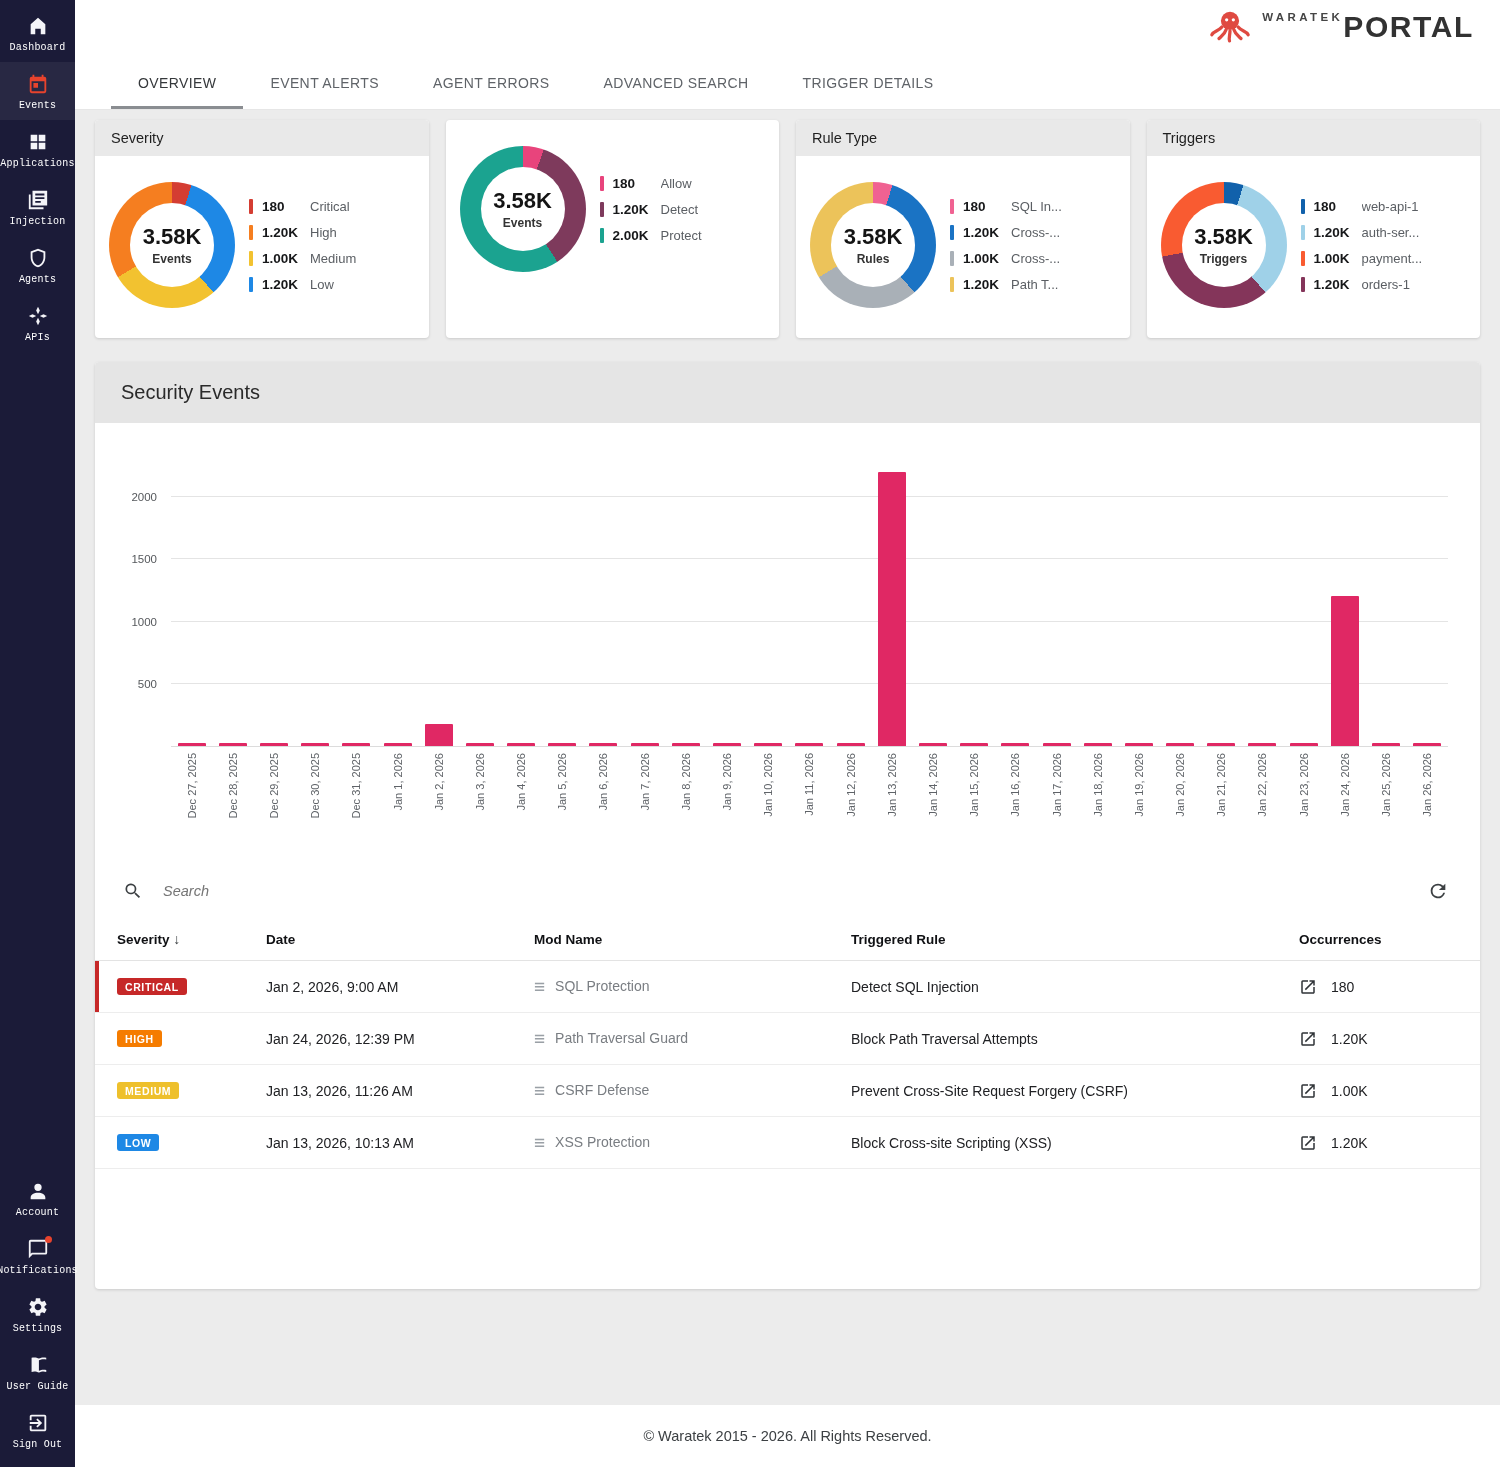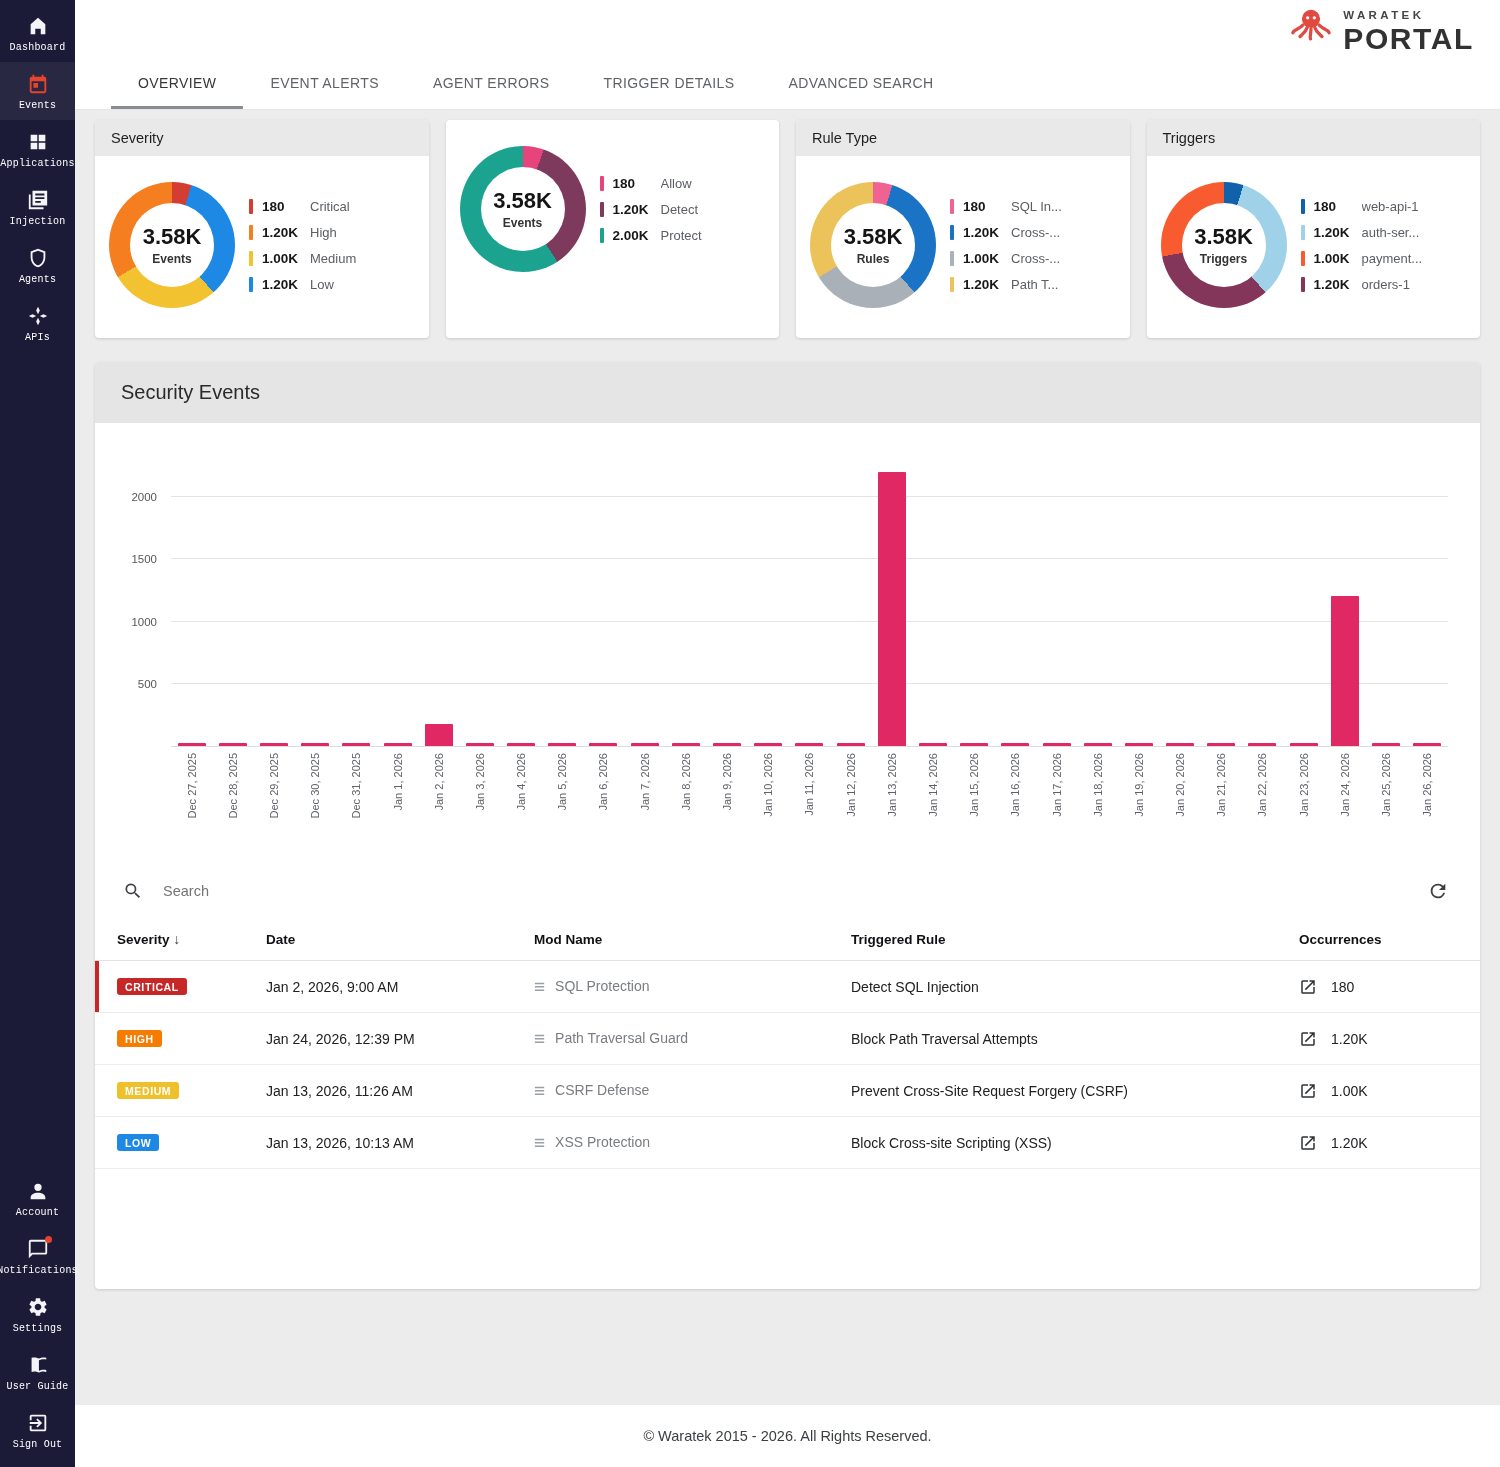--- a/index.html
+++ b/index.html
@@ -15,21 +15,21 @@
   .nav-icon svg { width:22px; height:22px; display:block; }
   .nav-item.active .nav-icon { color:#e8432d; }
   .nav-label { font-size:10px; color:#ffffff; letter-spacing:.2px;font-family:Liberation Mono, monospace; }
   .notif-dot { position:absolute; top:-2px; right:-3px; width:7px; height:7px; border-radius:50%; background:#e8432d; }
 
   
   .right { margin-left:75px; display:flex; flex-direction:column; min-height:1467px; }
 
   .topbar { height:60px; background:#fff; display:flex; align-items:center; justify-content:flex-end; padding:0 26px; }
   .brand { display:flex; align-items:flex-start; gap:10px; }
-  .brand-text { display:flex; flex-direction:column; line-height:1; padding-top:4px; }
+  .brand-text { display:flex; flex-direction:row; line-height:1; padding-top:4px; }
   .brand-top { font-size:11.5px; letter-spacing:3.4px; font-weight:700; color:#454545; margin-bottom:3px; }
   .brand-bottom { font-size:30px; font-weight:800; letter-spacing:1.6px; color:#323232; }
 
   .tabs { background:#fff; border-bottom:1px solid #e6e6e6; display:flex; padding-left:36px; height:50px; }
   .tab { padding:0 27px; display:flex; align-items:center; font-size:14px; font-weight:500; letter-spacing:.4px;
          color:#5f6368; cursor:pointer; border-bottom:3px solid transparent; }
   .tab.active { color:#35383b; border-bottom-color:#8a8d91; }
 
   .content { flex:1; background:#ececec; padding:10px 20px 0; }
 
@@ -70,21 +70,21 @@
   .bar-slot { flex:1; display:flex; justify-content:center; align-items:flex-end; height:100%; }
   .bar { width:68%; max-width:30px; min-height:3px; border-radius:1px 1px 0 0; }
   .xlabels { display:flex; margin:6px 28px 0 72px; height:100px; }
   .xlabel-slot { flex:1; display:flex; justify-content:center; align-items:flex-start; }
   .xlabel { writing-mode:vertical-rl; transform:rotate(180deg); font-size:11px; color:#5f6368; white-space:nowrap; }
 
   
   .search-row { display:flex; align-items:center; gap:20px; padding:24px 28px 12px; }
   .search-row .s-icon { color:#3c4043; line-height:0; }
   .search-row .s-icon svg { width:20px; height:20px; }
-  .search-input { flex:1; border:none; outline:none; font-size:14.5px; color:#202124; background:transparent; font-family:inherit; }
+  .search-input { flex:1; border:none; outline:none; font-size:14.5px; color:#202124; background:transparent; font-family:inherit;font-style:italic; }
   .search-input::placeholder { color:#757575; }
 
   table { width:100%; border-collapse:collapse; }
   th { text-align:left; padding:14px 16px 13px; font-size:13.5px; color:#101114; font-weight:700; border-bottom:1px solid #e3e3e3; }
   th:first-child, td:first-child { padding-left:22px; }
   td { padding:0 16px; height:52px; border-bottom:1px solid #ededed; font-size:14px; color:#202124; }
   .sort-arrow { font-weight:400; font-size:14px; color:#3c4043; cursor:pointer; }
   .badge { display:inline-block; padding:3px 8px 2px; border-radius:3px; color:#fff; font-size:10.5px; font-weight:700; letter-spacing:.6px; }
   .mod-td { color:#797d82; }
   .mod-icon { color:#9aa0a6; font-size:19px; margin-right:10px; display:inline-block; vertical-align:-2px; }
@@ -214,22 +214,22 @@
         <span class="brand-top">WARATEK</span>
         <span class="brand-bottom">PORTAL</span>
       </span>
     </div>
   </header>
 
   <nav class="tabs">
       <div class="tab active">OVERVIEW</div>
       <div class="tab">EVENT ALERTS</div>
       <div class="tab">AGENT ERRORS</div>
+      <div class="tab">ADVANCED SEARCH</div>
       <div class="tab">TRIGGER DETAILS</div>
-      <div class="tab">ADVANCED SEARCH</div>
     </nav>
 
   <main class="content">
 
     <div class="cards">
   <div class="card">
     <div class="card-header">Severity</div>
     <div class="card-body">
       <div class="donut" style="background:conic-gradient(#d43d32 0.0deg 18.1deg, #1e88e5 18.1deg 138.8deg, #f2c230 138.8deg 239.3deg, #f57e20 239.3deg 360.0deg)">
         <div class="donut-center">

